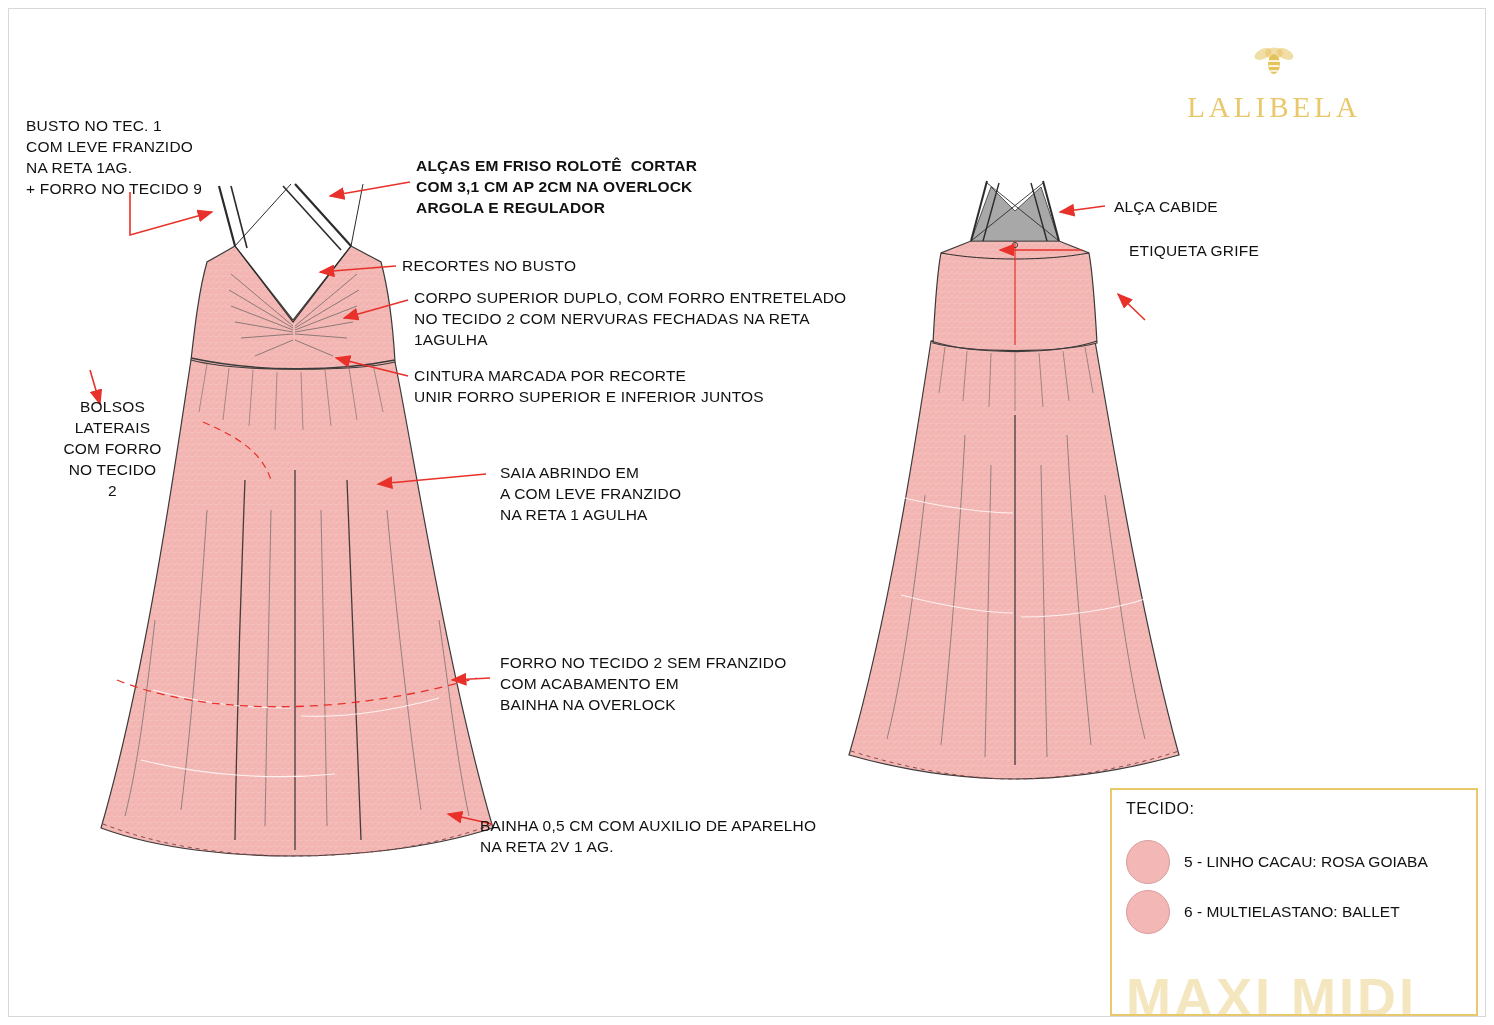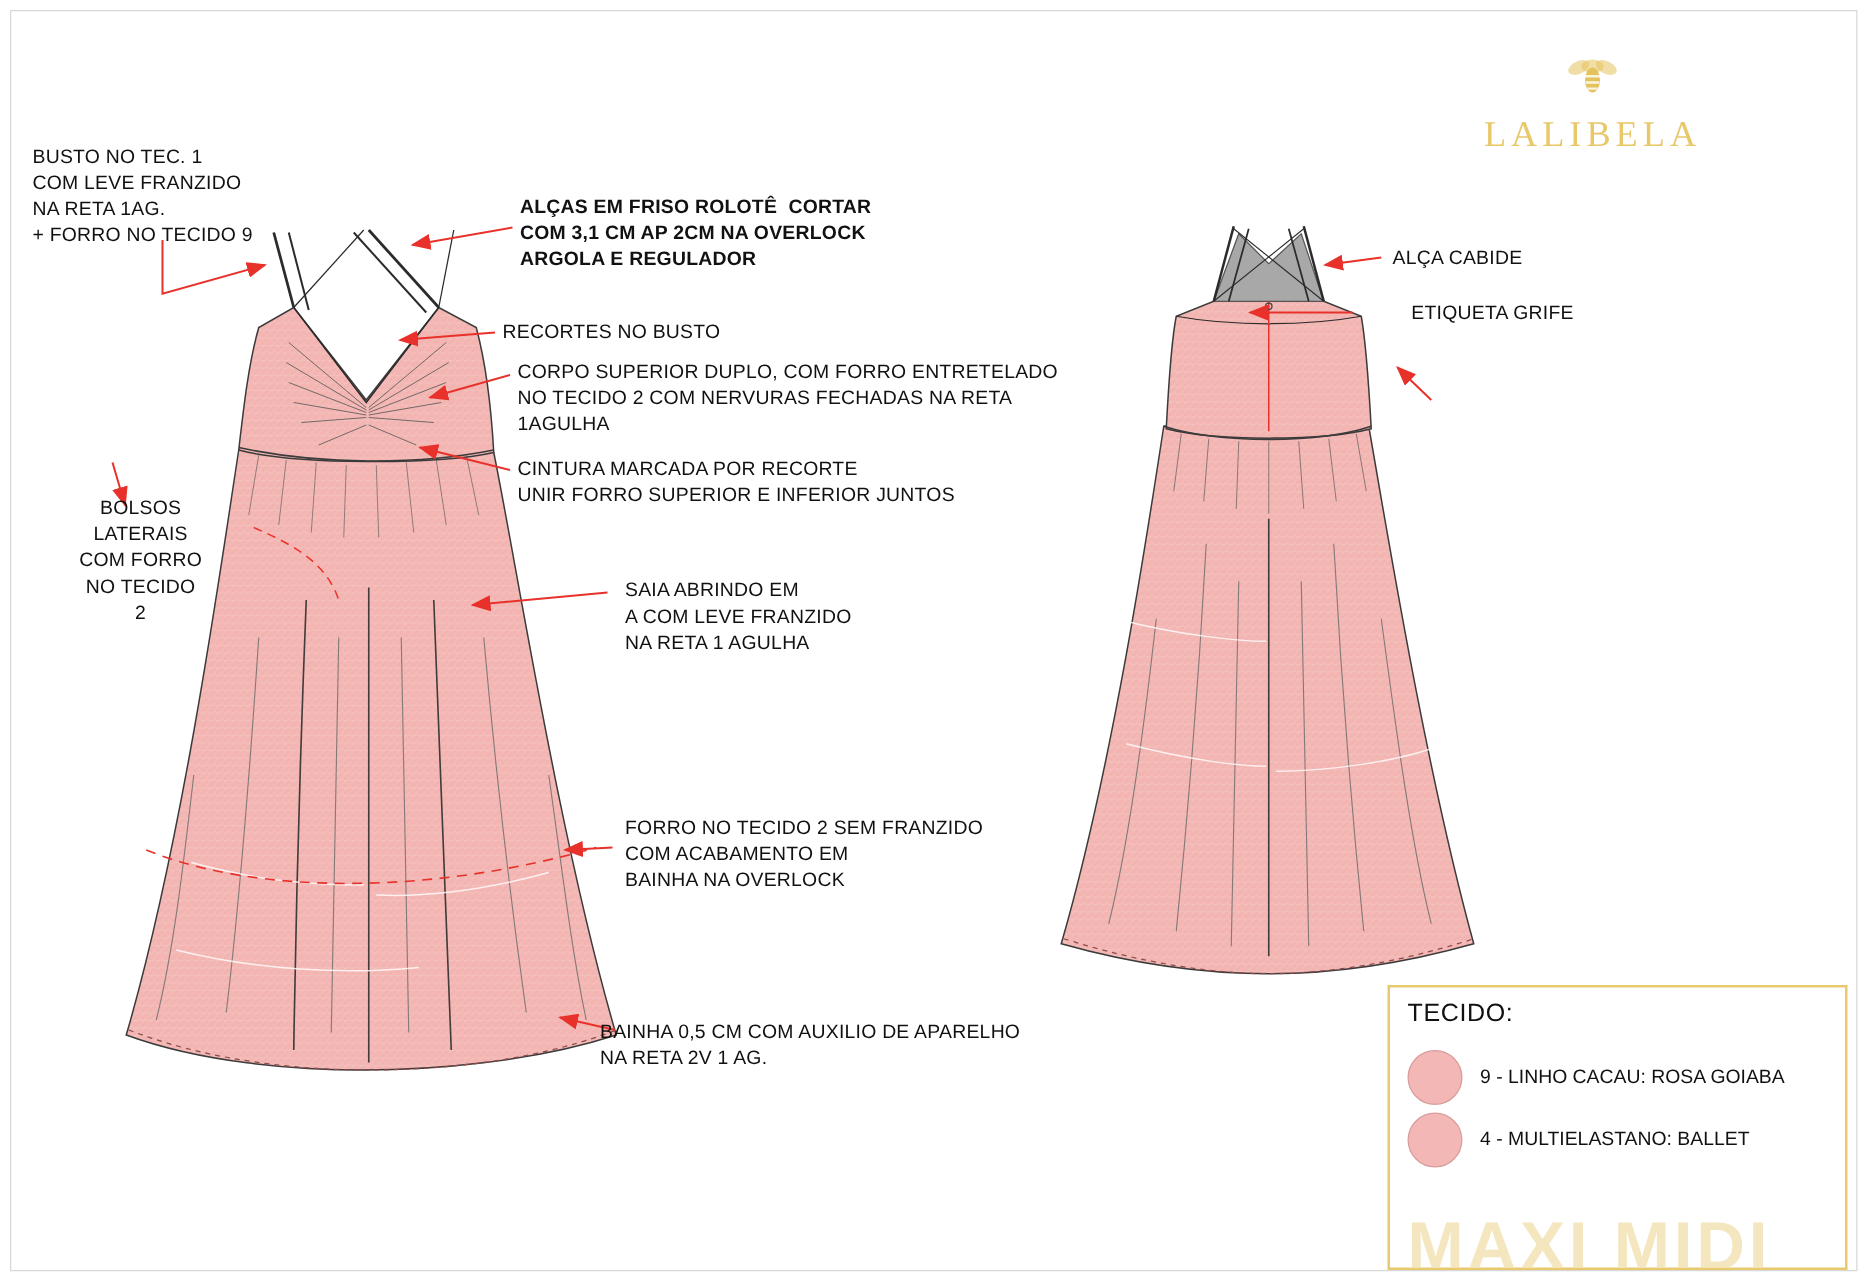--- a/index.html
+++ b/index.html
@@ -74,21 +74,21 @@
     height: 228px;
     border: 2px solid #e8c96d;
     box-sizing: border-box;
     overflow: hidden;
     background: #fff;
   }
   .legend-title {
     position: absolute;
     left: 14px;
     top: 10px;
-    font-size: 20px;
+    font-size: 16px;
     color: #111;
     letter-spacing: .5px;
   }
   .swatch-row {
     position: absolute;
     display: flex;
     align-items: center;
     left: 14px;
   }
   .swatch {
@@ -372,24 +372,24 @@
 NA RETA 2V 1 AG.</div>
 
   <div class="anno" style="left:1114px; top:196px;">ALÇA CABIDE</div>
   <div class="anno" style="left:1129px; top:240px;">ETIQUETA GRIFE</div>
 
   <div class="legend">
     <div class="legend-title">TECIDO:</div>
 
     <div class="swatch-row" style="top:50px;">
       <div class="swatch"></div>
-      <div class="swatch-label">9 - LINHO CACAU: ROSA GOIABA</div>
+      <div class="swatch-label">5 - LINHO CACAU: ROSA GOIABA</div>
     </div>
 
     <div class="swatch-row" style="top:100px;">
       <div class="swatch"></div>
-      <div class="swatch-label">4 - MULTIELASTANO: BALLET</div>
+      <div class="swatch-label">6 - MULTIELASTANO: BALLET</div>
     </div>
 
     <div class="legend-big">MAXI MIDI</div>
   </div>
 
 </div>
 
 </body></html>

